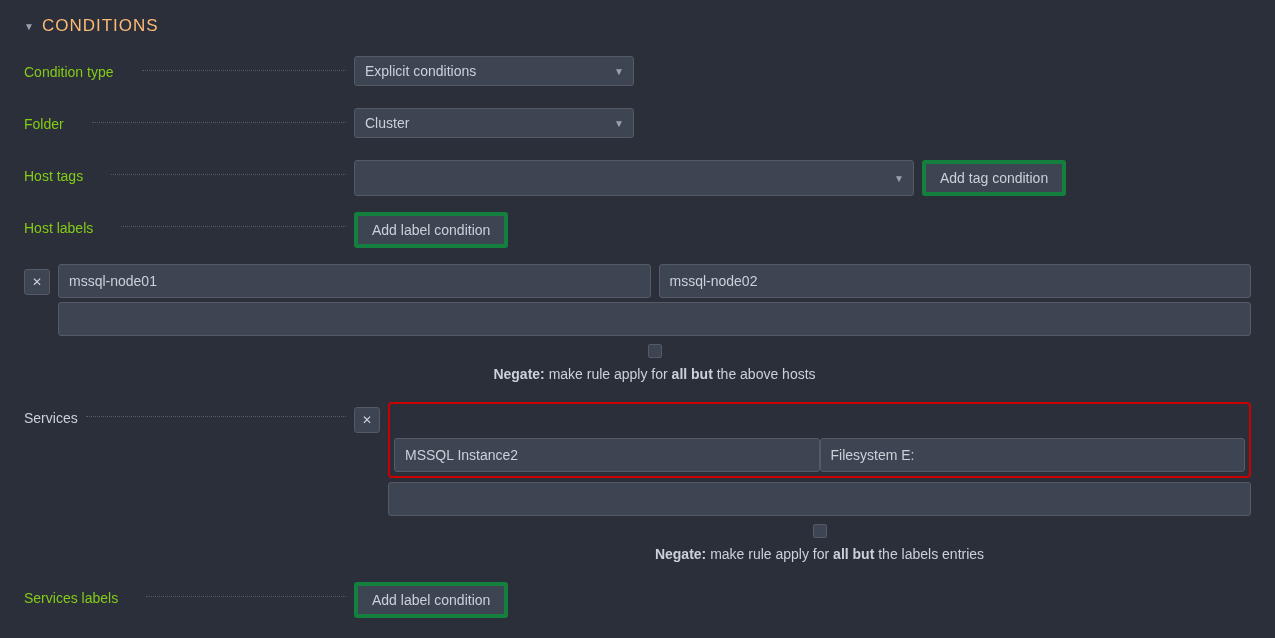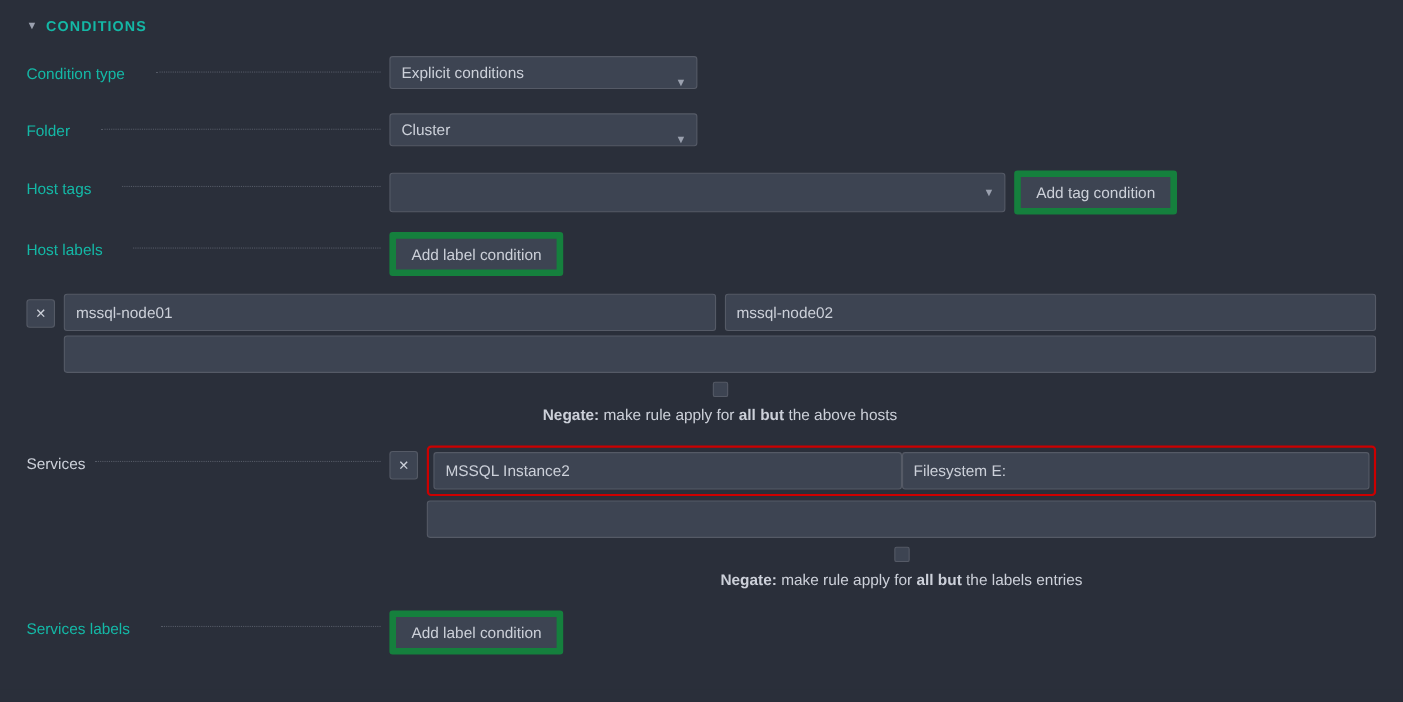--- a/index.html
+++ b/index.html
@@ -23,43 +23,43 @@
     }
 
     .section-header {
       display: flex;
       align-items: center;
       gap: 8px;
       margin-bottom: 20px;
     }
 
     .section-title {
-      font-size: 13px;
-      font-weight: bold;
-      color: #14b8a6;
+      font-size: 17px;
+      font-weight: normal;
+      color: #fdba74;
       letter-spacing: 1px;
       text-transform: uppercase;
     }
 
     .chevron-icon {
       color: #9aa0ae;
       font-size: 10px;
     }
 
     .form-row {
       display: flex;
       align-items: flex-start;
       margin-bottom: 16px;
       min-height: 36px;
     }
 
     .form-label {
       width: 330px;
       min-width: 330px;
-      color: #14b8a6;
+      color: #84cc16;
       font-size: 14px;
       padding-top: 8px;
       display: flex;
       align-items: center;
       gap: 20px;
     }
 
     .dotted-line {
       flex: 1;
       border-bottom: 1px dotted #555a66;
@@ -71,21 +71,21 @@
       flex: 1;
       display: flex;
       align-items: flex-start;
       flex-wrap: wrap;
       gap: 8px;
     }
 
     .select-wrapper {
       position: relative;
       display: inline-flex;
-      align-items: flex-end;
+      align-items: center;
     }
 
     .select-box {
       background-color: #3d4452;
       border: 1px solid #555a66;
       color: #ccd0d9;
       padding: 6px 32px 6px 10px;
       border-radius: 3px;
       font-size: 14px;
       appearance: none;
@@ -96,21 +96,21 @@
     .select-arrow {
       position: absolute;
       right: 10px;
       color: #9aa0ae;
       pointer-events: none;
       font-size: 10px;
     }
 
     .btn-dark {
       background-color: #3d4452;
-      border: 6px solid #15803d;
+      border: 4px solid #15803d;
       color: #ccd0d9;
       padding: 6px 14px;
       border-radius: 3px;
       font-size: 14px;
       cursor: pointer;
       white-space: nowrap;
     }
 
     .clear-btn {
       background-color: #3d4452;
@@ -220,20 +220,21 @@
       padding: 4px;
     }
 
     .services-input-row {
       display: flex;
       gap: 0;
     }
 
     .services-input-row .text-input {
       border-radius: 3px;
+      margin-top: 30px;
     }
 
     .form-row-with-clear {
       display: flex;
       align-items: flex-start;
       margin-bottom: 16px;
     }
 
     .label-section {
       width: 330px;

